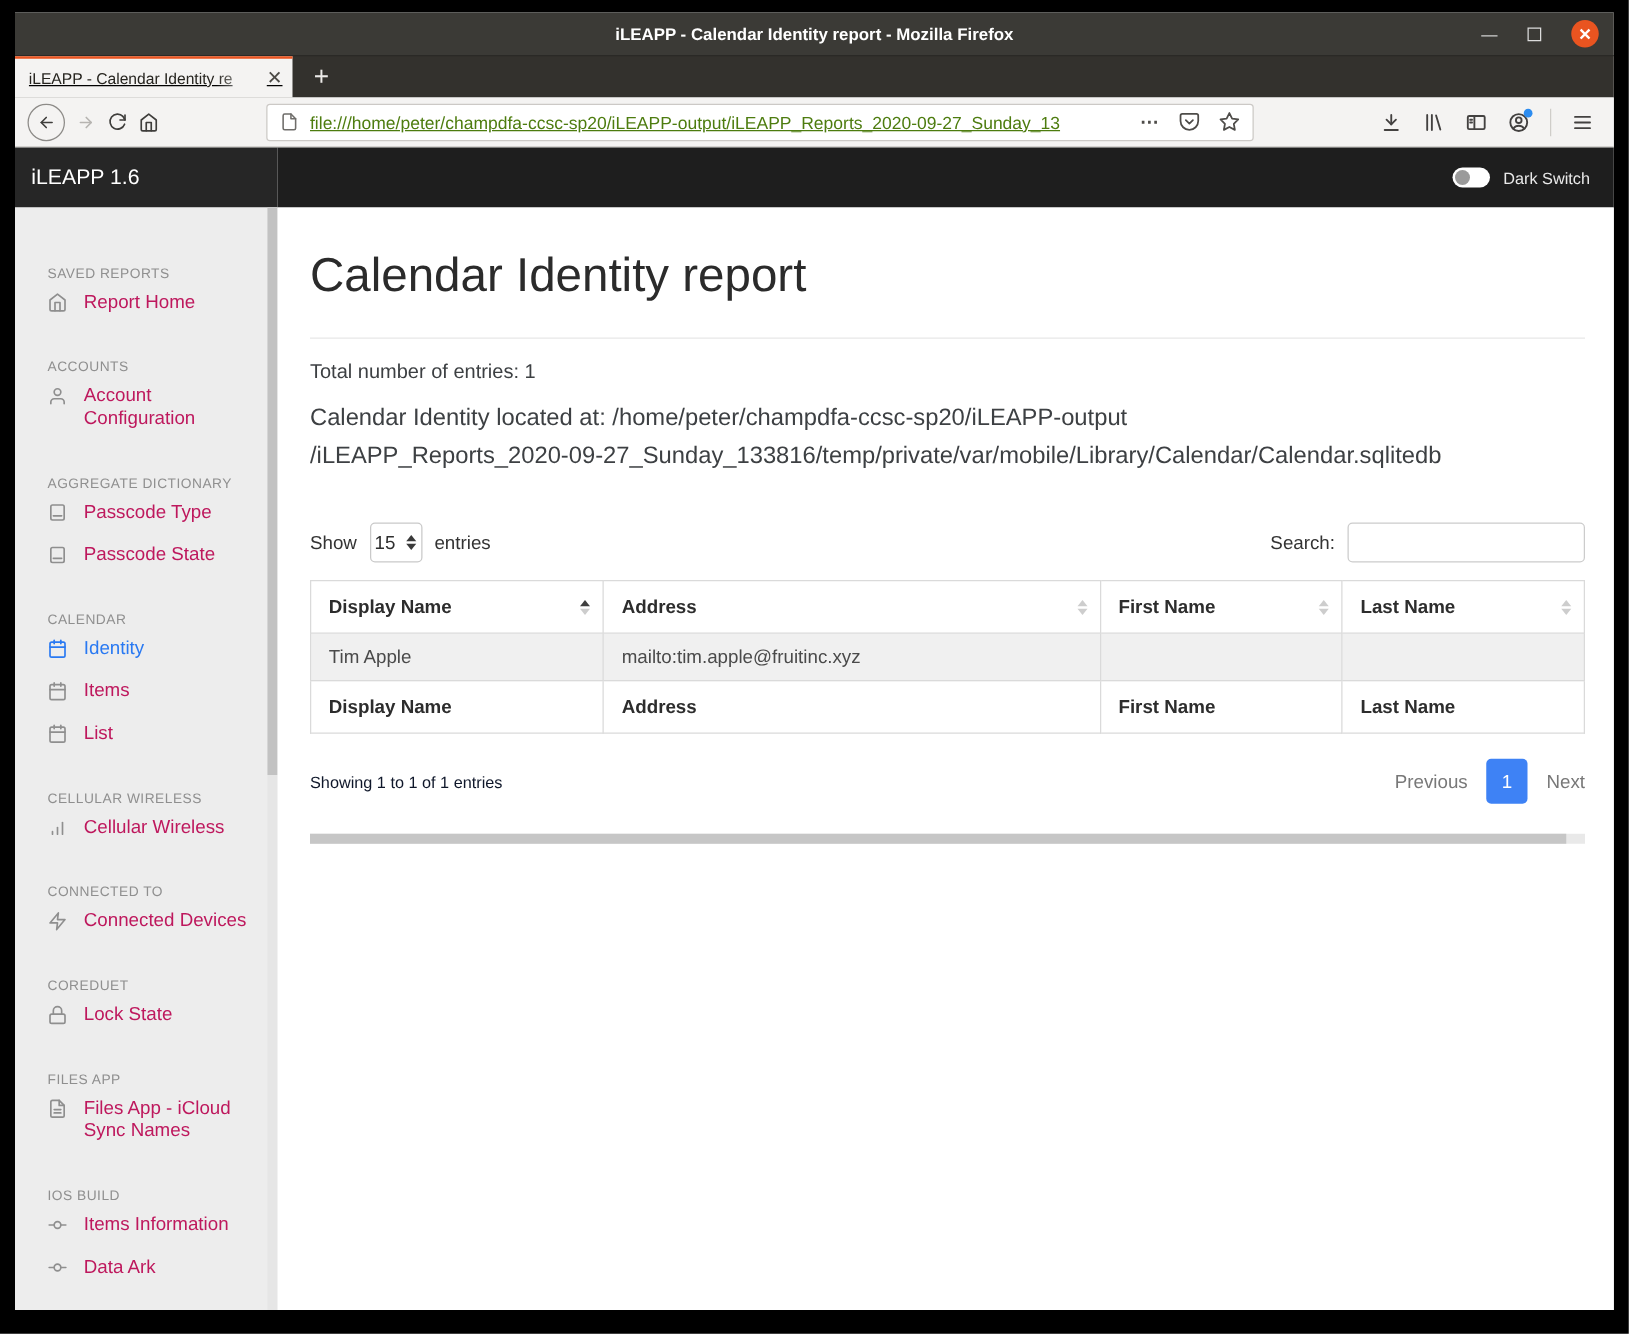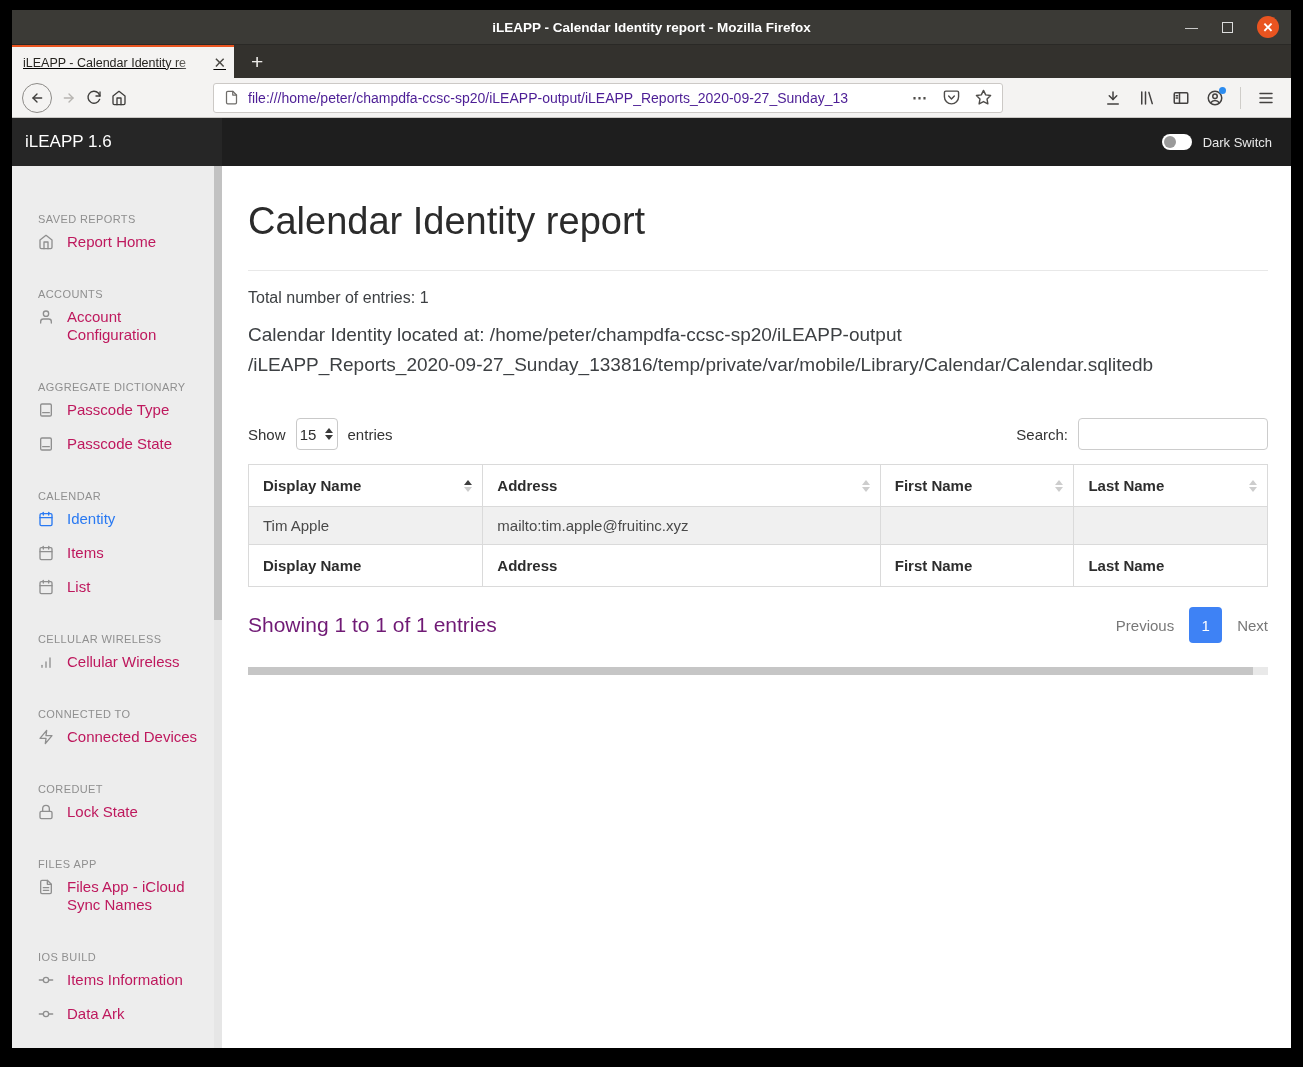--- a/index.html
+++ b/index.html
@@ -43,22 +43,22 @@
   .nav-btn { display:flex; align-items:center; justify-content:center; }
   .nav-btn svg { stroke:#3f3e3c; }
   .back-btn { width:30px; height:30px; border:1px solid #8d8b88; border-radius:50%;
     background:#f4f3f2; }
   .fwd svg { stroke:#b6b4b1; }
   .nav-btn + .nav-btn { margin-left:9px; }
   .urlbar { width:790px; height:30px; margin-left:86px; background:#fff;
     border:1px solid #ccc9c6; border-radius:3px; display:flex; align-items:center;
     padding:0 10px; }
   .urlbar svg { stroke:#6f6d6a; flex:0 0 auto; }
-  .url-text { flex:1; margin-left:9px; font-size:14px; color:#4c1d95;
-    white-space:nowrap; overflow:hidden; position:relative; }
+  .url-text { flex:1; margin-left:9px; font-size:14px; color:#4d7c0f;
+    white-space:nowrap; overflow:hidden; position:relative;text-decoration:underline; }
   .url-text::after { content:""; position:absolute; right:0; top:0; bottom:0;
     width:26px; background:linear-gradient(to right, rgba(255,255,255,0), #fff); }
   .url-actions { display:flex; align-items:center; gap:15px; margin-left:8px; }
   .url-actions svg { stroke:#4e4c49; }
   .dots { color:#4e4c49; font-size:15px; letter-spacing:1px; font-weight:bold;
     line-height:1; }
   .toolbar-right { margin-left:auto; display:flex; align-items:center; gap:16px;
     padding-right:6px; }
   .toolbar-right svg { stroke:#434140; }
   .tb-sep { width:1px; height:22px; background:#cfcdc9; }
@@ -133,21 +133,21 @@
   tbody tr { background:#f0f0f0; }
   .sort { position:absolute; right:10px; top:50%; transform:translateY(-50%);
     display:flex; flex-direction:column; gap:2px; }
   .sort .s-up { width:0; height:0; border-left:4px solid transparent;
     border-right:4px solid transparent; border-bottom:5px solid #cdcdcd; }
   .sort .s-down { width:0; height:0; border-left:4px solid transparent;
     border-right:4px solid transparent; border-top:5px solid #cdcdcd; }
   .sort.asc .s-up { border-bottom-color:#3f3f3f; }
 
   .info-row { margin-top:20px; display:flex; align-items:center; }
-  .info { font-size:21px; color:#701a75; }
+  .info { font-size:13px; color:#0f172a; }
   .pagination { margin-left:auto; display:flex; align-items:center; gap:15px; }
   .page-link { color:#787878; font-size:15px; }
   .page-current { width:33px; height:36px; background:#3e82f5; color:#fff;
     border-radius:4px; display:flex; align-items:center; justify-content:center;
     font-size:15px; }
   .hscroll { margin-top:24px; height:8px; background:#e9e9e9; position:relative; }
   .hscroll-thumb { position:absolute; left:0; top:0; height:8px;
     width:calc(100% - 15px); background:#c6c6c6; }
 </style>
 </head>

